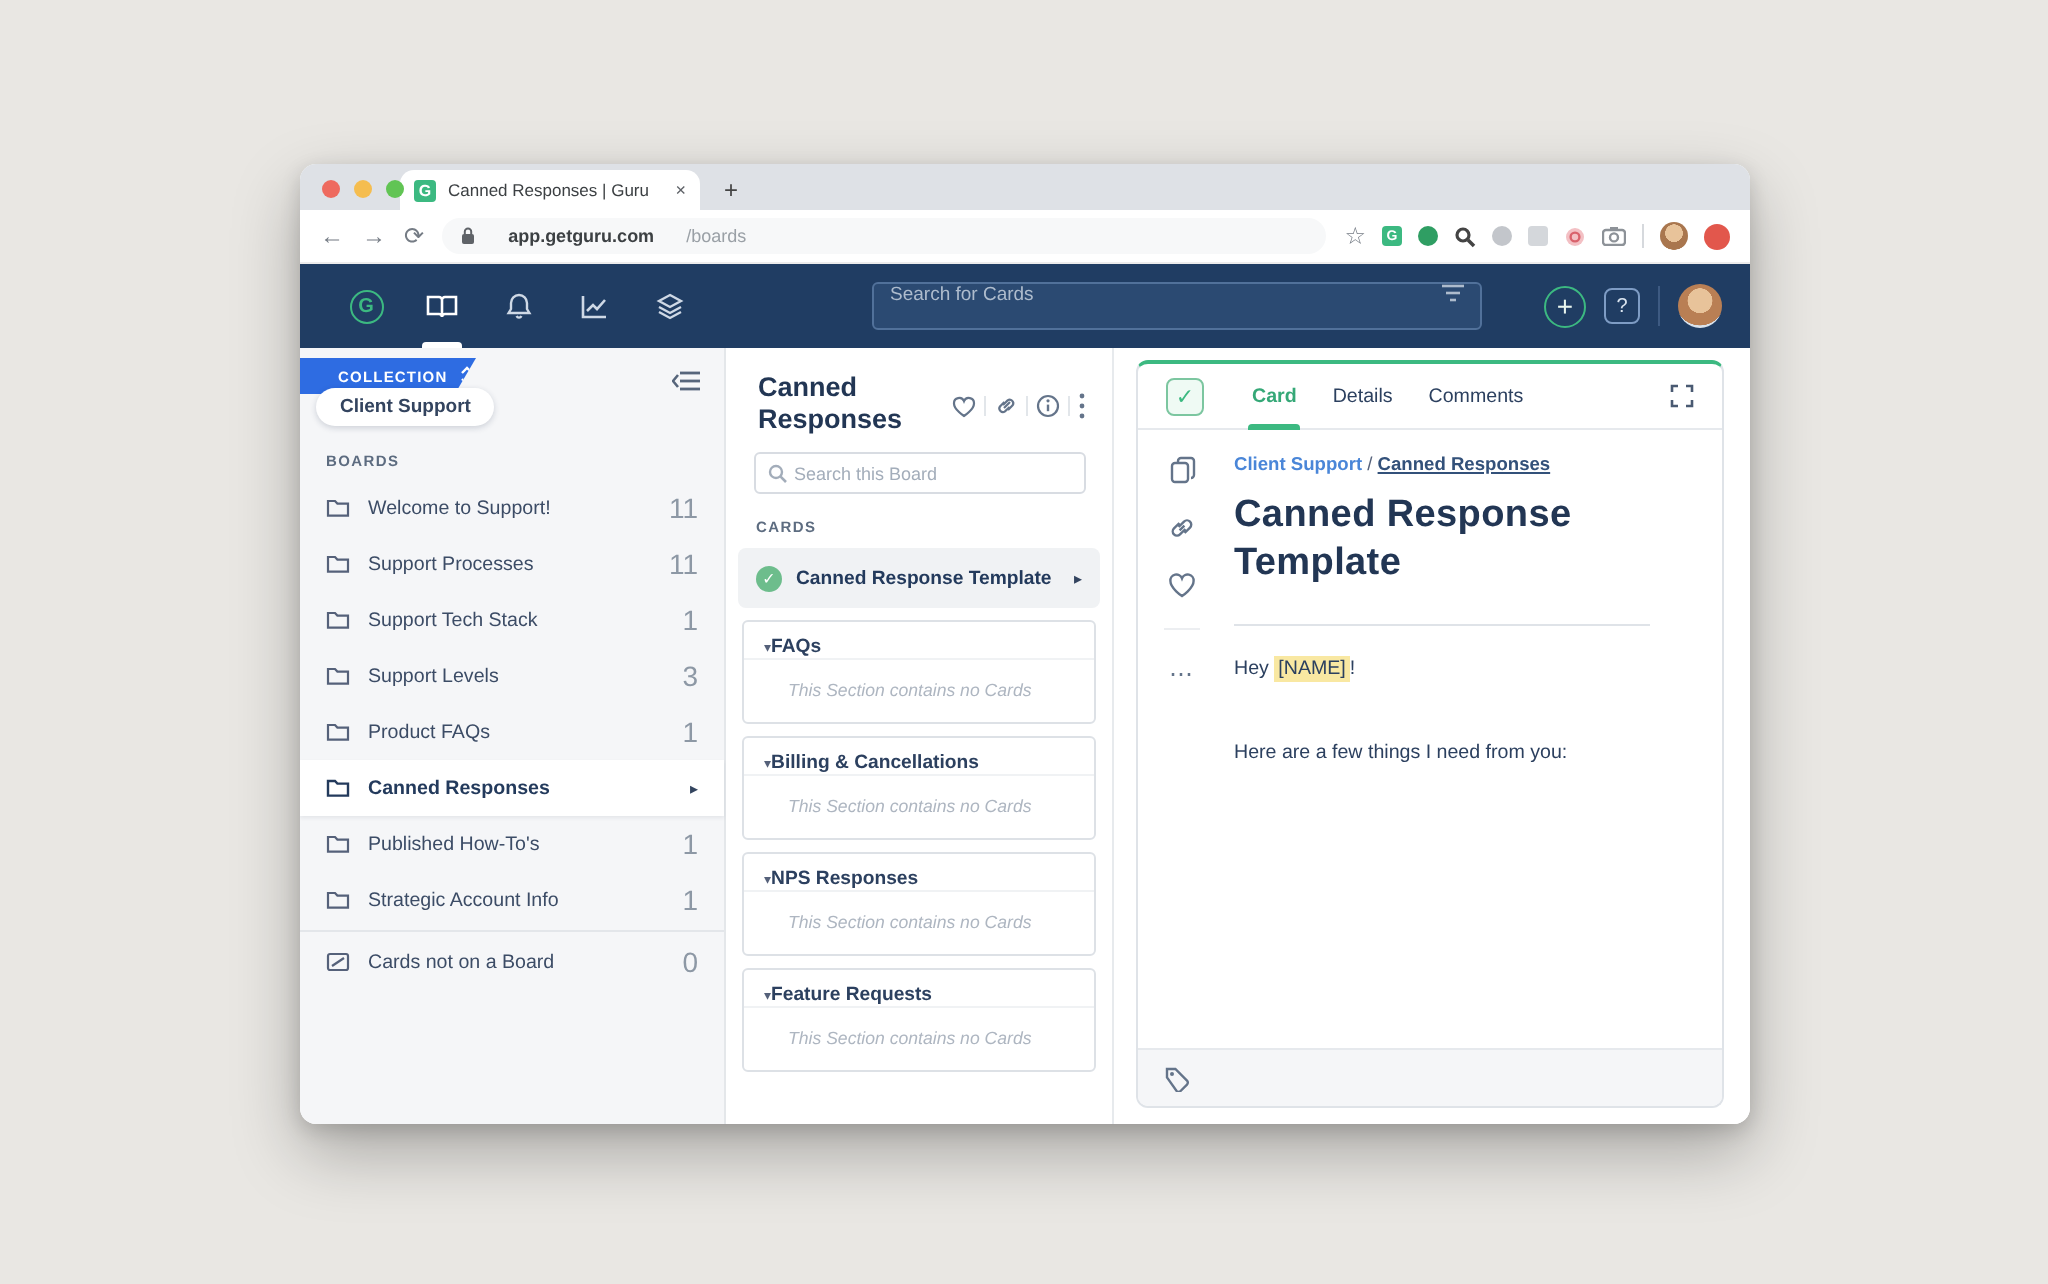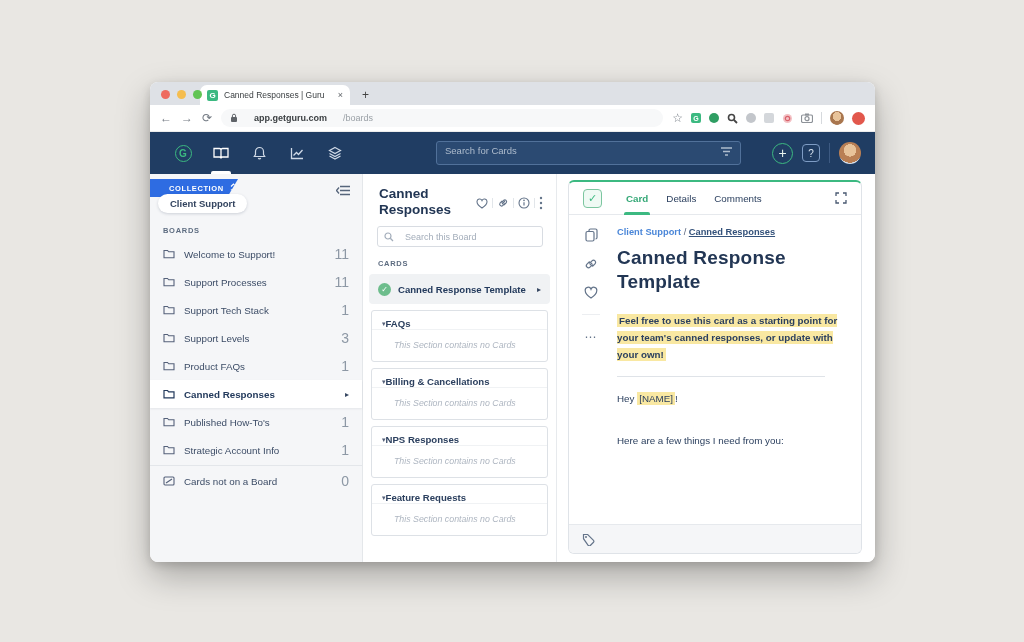--- a/index.html
+++ b/index.html
@@ -36,21 +36,21 @@
   .vsep { width:1px; height:12px; background:#d6d9dd; }
 
   
   .appnav { height:42px; background:#203d63; display:flex; align-items:center; padding:0 14px; gap:0; flex:none; }
   .nav-ic { width:38px; height:42px; display:flex; align-items:center; justify-content:center; position:relative; color:#cfd9e6; }
   .nav-ic.active::after { content:""; position:absolute; bottom:0; left:9px; right:9px; height:3px;
     background:#fff; border-radius:2px 2px 0 0; }
   .guru-logo { width:17px; height:17px; border:1.6px solid #3cb981; border-radius:50%; color:#3cb981;
     font-size:10px; font-weight:bold; display:flex; align-items:center; justify-content:center; }
   .searchwrap { margin-left:82px; width:305px; height:24px; background:#2b4a72; border:1px solid #51719a;
-    border-radius:3px; display:flex; align-items:flex-end; padding:8px 8px; }
+    border-radius:3px; display:flex; align-items:flex-start; padding:0 8px; }
   .searchwrap input { flex:1; background:transparent; border:none; outline:none; color:#c3cedd;
     font-size:9.5px; font-family:"Liberation Sans",sans-serif; }
   .searchwrap input::placeholder { color:#aebccd; }
   .navright { margin-left:auto; display:flex; align-items:center; gap:9px; }
   .plus-circle { width:21px; height:21px; border:1.6px solid #3cb981; border-radius:50%; color:#e8f5ee;
     font-size:14px; display:flex; align-items:center; justify-content:center; padding-bottom:1px; }
   .help-btn { width:18px; height:18px; border:1.4px solid #7e9cc4; border-radius:4px; color:#dbe5f0;
     font-size:10px; display:flex; align-items:center; justify-content:center; }
   .nav-sep { width:1px; height:20px; background:#3d5a82; }
   .avatar { width:22px; height:22px; border-radius:50%;
@@ -80,21 +80,21 @@
   .arrow-r { font-size:8px; color:#33445f; }
   .bdivider { height:1px; background:#e3e6ea; margin:1px 0; }
 
   
   .boardpanel { width:194px; background:#fff; border-right:1px solid #e7eaed; position:relative; flex:none; }
   .bp-head { display:flex; padding:12px 13px 0 16px; }
   .bp-title { font-size:13.5px; font-weight:bold; color:#223654; line-height:1.15; width:84px; }
   .bp-icons { margin-left:auto; display:flex; align-items:center; gap:4px; color:#64748a; padding-top:3px; }
   .bp-icons .isep { width:1px; height:10px; background:#e2e6ea; }
   .bp-search { margin:9px 13px 0 14px; height:21px; border:1px solid #d8dce2; border-radius:3px;
-    display:flex; align-items:center; padding:0 6px; gap:11px; }
+    display:flex; align-items:center; padding:0 6px; gap:3px; }
   .bp-search input { flex:1; border:none; outline:none; font-size:9px; color:#6a7687;
     font-family:"Liberation Sans",sans-serif; min-width:0; }
   .bp-search input::placeholder { color:#a3adba; }
   .cards-label { margin:12px 0 6px 15px; font-size:7.5px; font-weight:bold; letter-spacing:.7px; color:#5d6c80; }
   .cardrow { margin:0 6px; background:#f0f2f4; border-radius:4px; height:30px; display:flex;
     align-items:center; padding:0 9px; gap:7px; }
   .check-circle { width:13px; height:13px; border-radius:50%; background:#6dbd8c; color:#fff; font-size:8px;
     display:flex; align-items:center; justify-content:center; flex:none; }
   .cardrow .lbl { font-size:9.6px; font-weight:bold; color:#233a5c; flex:1; }
   .secbox { margin:6px 8px 0 8px; border:1px solid #dde1e6; border-radius:3px; }
@@ -468,21 +468,20 @@
                 </svg>
               </span>
             <span class="rsep"></span>
             <span style="font-size:12px;letter-spacing:1px;color:#64748a;">⋯</span>
           </div>
           <div class="content">
             <div class="crumb">
               <span class="coll">Client Support</span><span class="sep"> / </span><span class="board">Canned Responses</span>
             </div>
             <div class="cp-title">Canned Response Template</div>
-            <div class="intro"><span class="hl">Feel free to use this card as a starting point for your team's canned responses, or update with your own!</span></div>
             <div class="hr"></div>
             <div class="ptext"><span>Hey </span><span class="hl">[NAME]</span><span>!</span></div>
             <div class="gap"></div>
             <div class="gap"></div>
             <div class="ptext">Here are a few things I need from you:</div>
             <div class="ptext cutoff"></div>
           </div>
         </div>
         <div class="cp-footer">
           <span>

